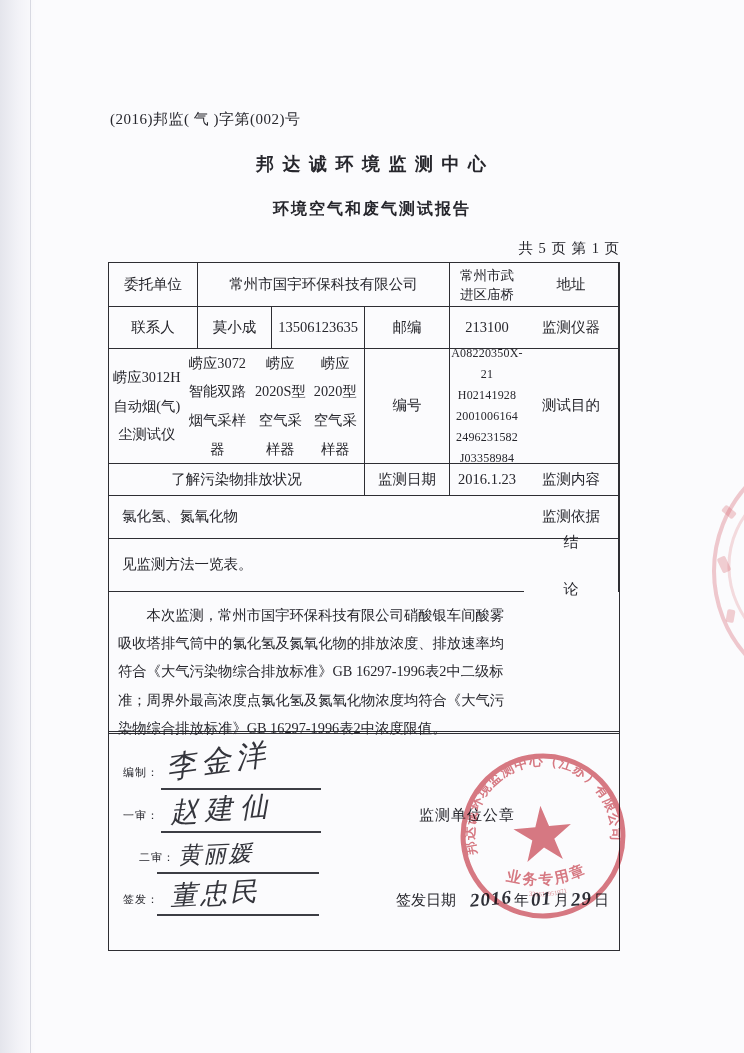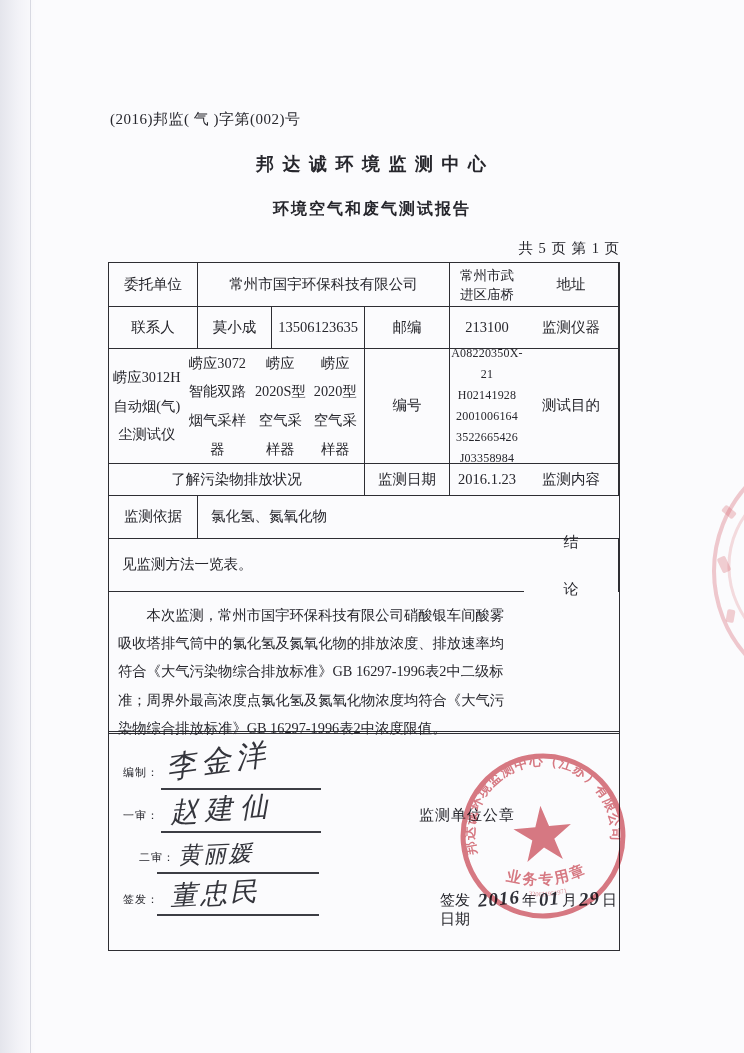--- a/index.html
+++ b/index.html
@@ -57,21 +57,21 @@
     position:absolute;left:108px;top:731px;width:512px;height:220px;
     box-sizing:border-box;border:1.8px solid #2e2e33;
   }
   .sig-label{position:absolute;font-size:11px;letter-spacing:1px;}
   .sig-line{position:absolute;height:1.6px;background:#3c3d44;}
   .hand{
     position:absolute;font-style:italic;color:#34353c;white-space:nowrap;
     transform-origin:left bottom;
   }
   .seal-caption{position:absolute;left:310px;top:74px;font-size:15px;letter-spacing:1px;}
-  .issue-date-row{position:absolute;left:287px;top:156px;display:flex;align-items:baseline;font-size:15px;margin-left:44px;}
+  .issue-date-row{position:absolute;left:287px;top:156px;display:flex;align-items:baseline;font-size:15px;}
   .hand-date{font-style:italic;font-weight:600;color:#2f3038;font-size:19px;
     display:inline-block;transform:rotate(-5deg);letter-spacing:1px;}
   .date-unit{display:inline-block;margin:0 2px;}
 
   
   .stamp{
     position:absolute;left:457px;top:750px;width:172px;height:172px;
     mix-blend-mode:multiply;opacity:.85;transform:rotate(-5deg);
   }
   
@@ -110,33 +110,33 @@
         <div>崂应3012H自动烟(气)尘测试仪</div>
         <div>崂应3072智能双路烟气采样器</div>
         <div>崂应2020S型空气采样器</div>
         <div>崂应2020型空气采样器</div>
       </div>
     <div class="c">编号</div>
     <div class="c nr serials">
         <div>A08220350X-21</div>
         <div>H02141928</div>
         <div>2001006164</div>
-        <div>3522665426</div>
+        <div>2496231582</div>
         <div>J03358984</div>
       </div>
 
     <div class="c">测试目的</div>
     <div class="c span3">了解污染物排放状况</div>
     <div class="c">监测日期</div>
     <div class="c nr">2016.1.23</div>
 
     <div class="c">监测内容</div>
+    <div class="c span5 nr left">氯化氢、氮氧化物</div>
+
     <div class="c">监测依据</div>
-
-    <div class="c span5 nr left">氯化氢、氮氧化物</div>
     <div class="c span5 nr left">见监测方法一览表。</div>
 
     <div class="c nb concl-label">
       <span>结</span>
       <span>论</span>
     </div>
     <div class="c span5 nr nb concl">本次监测，常州市国宇环保科技有限公司硝酸银车间酸雾吸收塔排气筒中的氯化氢及氮氧化物的排放浓度、排放速率均符合《大气污染物综合排放标准》GB 16297-1996表2中二级标准；周界外最高浓度点氯化氢及氮氧化物浓度均符合《大气污染物综合排放标准》GB 16297-1996表2中浓度限值。</div>
   </div>
 
   <div class="sigbox">

